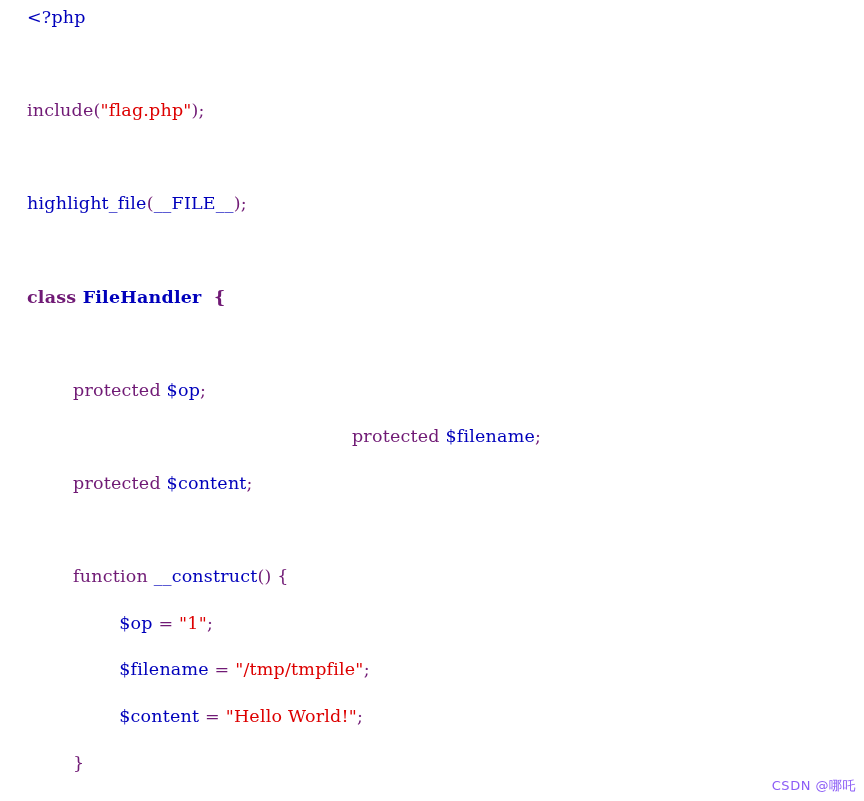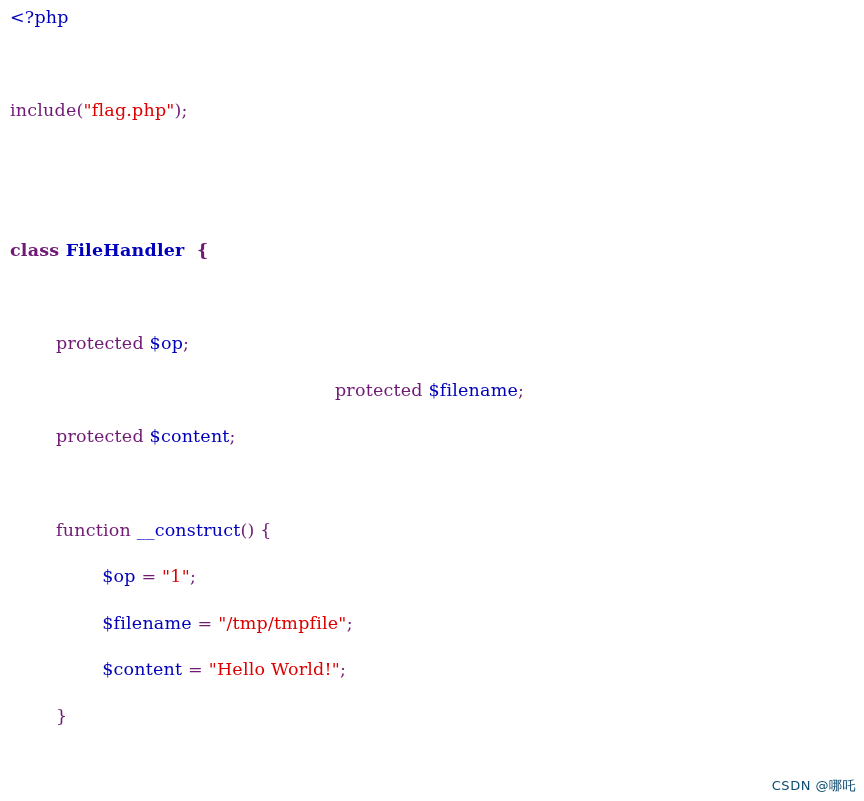--- a/index.html
+++ b/index.html
@@ -11,21 +11,21 @@
   body {
     width: 864px;
     height: 801px;
     overflow: hidden;
     position: relative;
     font-family: "DejaVu Serif", "Liberation Serif", serif;
   }
 
   #code-area {
     position: absolute;
-    left: 0;
+    left: 17px;
     top: 0;
     width: 803px;
     height: 801px;
     box-sizing: border-box;
     padding: 6px 0 0 10px;
     overflow: hidden;
   }
 
   pre.php-code {
     margin: 0;
@@ -44,34 +44,35 @@
   .str  { color: #DD0000; }  
 
   .blank-line { display: block; height: 23.3px; }
 
   #watermark {
     position: absolute;
     right: 8px;
     bottom: 6px;
     font-family: "DejaVu Sans", "Liberation Sans", sans-serif;
     font-size: 13px;
-    color: #0c4a6e;
+    color: #8b5cf6;
     letter-spacing: 0.5px;
     white-space: nowrap;
     user-select: none;
   }
 </style>
 </head>
 <body>
 
 <div id="code-area">
   <pre class="php-code" id="php-code"><span style="display: block;"><span class="def">&lt;?php</span></span>
 <span class="blank-line" style="display: block;">&nbsp;</span>
 <span style="display: block;"><span class="kw">include</span><span class="kw">(</span><span class="str">"flag.php"</span><span class="kw">);</span></span>
 <span class="blank-line" style="display: block;">&nbsp;</span>
+<span style="display: block;"><span class="def">highlight_file</span><span class="kw">(</span><span class="def">__FILE__</span><span class="kw">);</span></span>
 <span class="blank-line" style="display: block;">&nbsp;</span>
 <span style="display: block; font-weight: bold;"><span class="kw">class </span><span class="def">FileHandler</span><span class="kw">  {</span></span>
 <span class="blank-line" style="display: block;">&nbsp;</span>
 <span style="display: block;"><span>        </span><span class="kw">protected </span><span class="def">$op</span><span class="kw">;</span></span>
 <span style="display: block; text-align: center;"><span>        </span><span class="kw">protected </span><span class="def">$filename</span><span class="kw">;</span></span>
 <span style="display: block;"><span>        </span><span class="kw">protected </span><span class="def">$content</span><span class="kw">;</span></span>
 <span class="blank-line" style="display: block;">&nbsp;</span>
 <span style="display: block;"><span>        </span><span class="kw">function </span><span class="def">__construct</span><span class="kw">() {</span></span>
 <span style="display: block;"><span>                </span><span class="def">$op</span><span class="kw"> = </span><span class="str">"1"</span><span class="kw">;</span></span>
 <span style="display: block;"><span>                </span><span class="def">$filename</span><span class="kw"> = </span><span class="str">"/tmp/tmpfile"</span><span class="kw">;</span></span>

